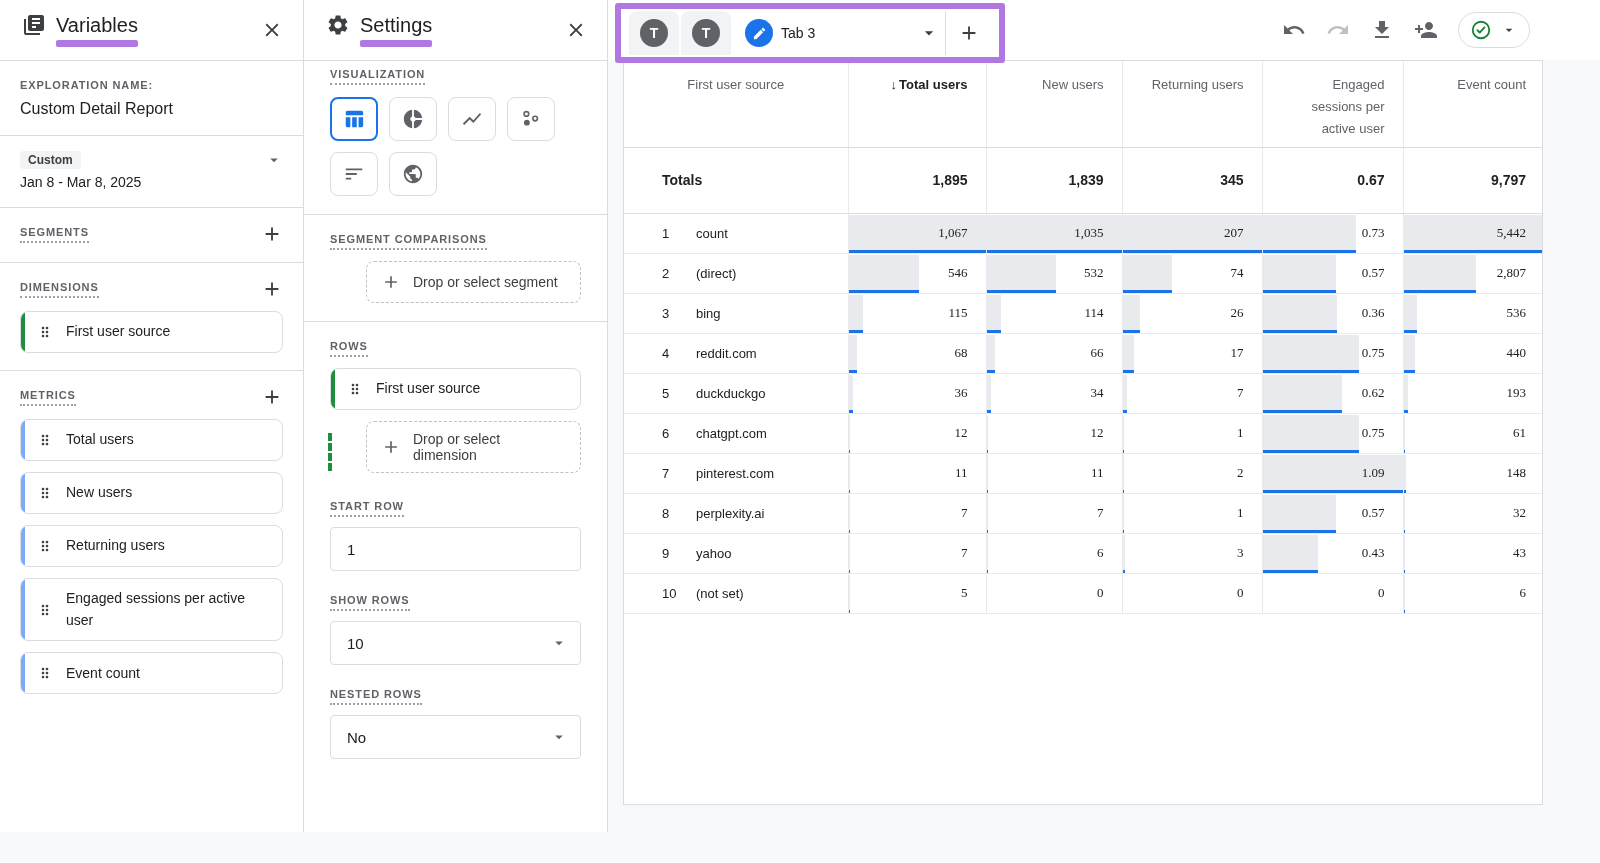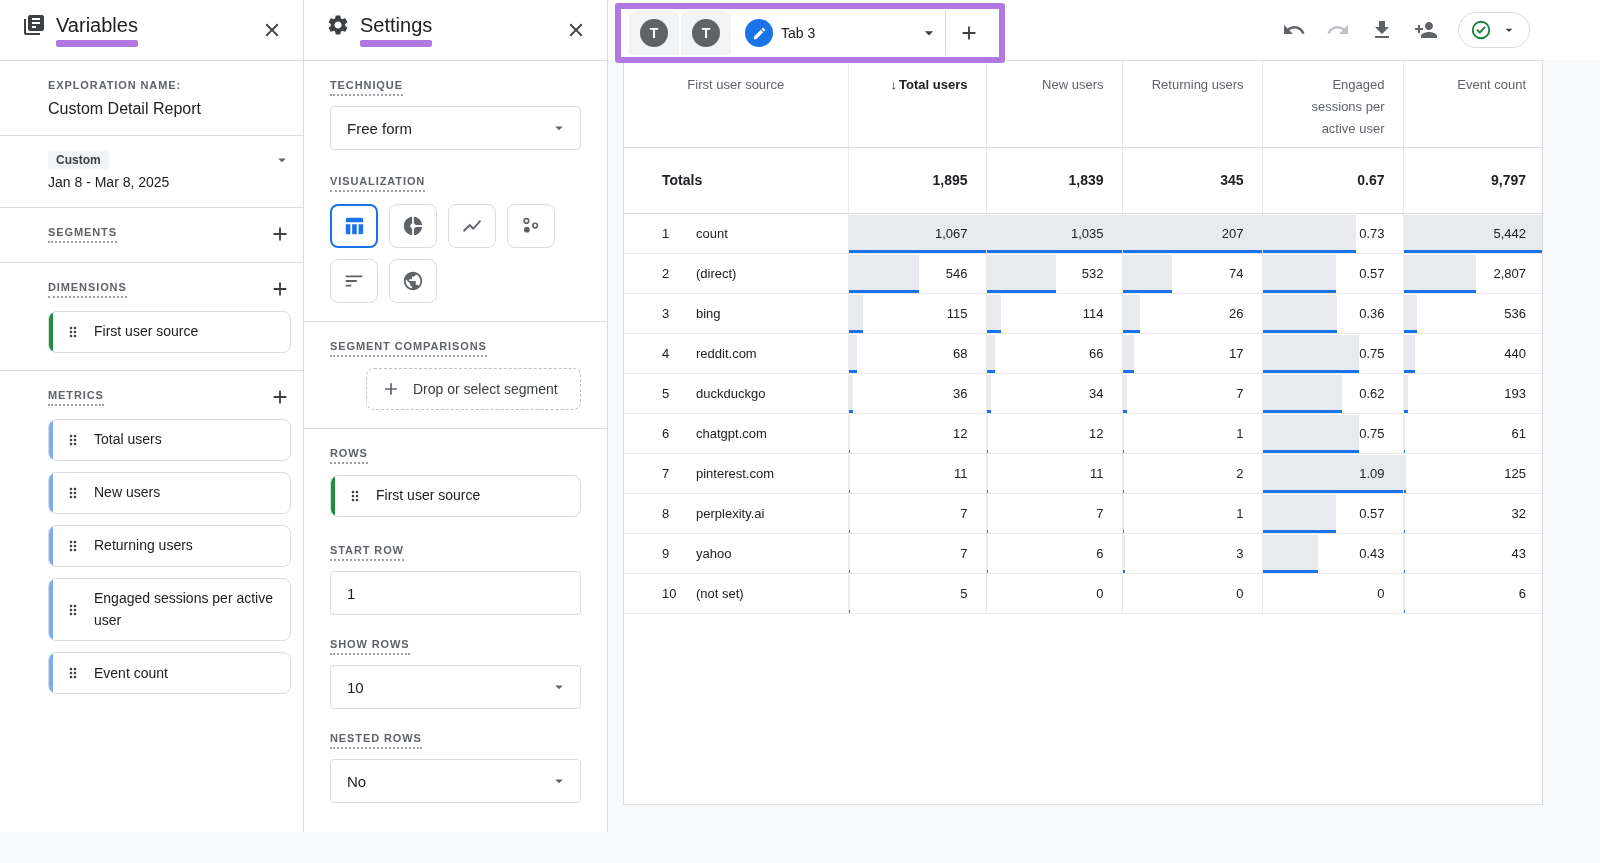--- a/index.html
+++ b/index.html
@@ -15,21 +15,21 @@
   .panel-title::after { content:""; display:block; height:7px; border-radius:2px; background:#b178e2; margin-top:3px; }
   .divider { height:1px; background:#dadce0; }
   .icon { display:inline-flex; align-items:center; justify-content:center; }
   .icon svg { display:block; }
   .i24 svg{ width:24px;height:24px; } .i22 svg{ width:22px;height:22px; }
   .i20 svg{ width:20px;height:20px; } .i18 svg{ width:18px;height:18px; }
   .i16 svg{ width:16px;height:16px; }
   .clickable { cursor:pointer; }
   .c-dark { color:#3c4043; } .c-gray { color:#5f6368; } .c-disabled { color:#bdc1c6; } .c-green { color:#188038; }
 
-  .section { padding:15px 12px 17px;margin-left:36px; }
+  .section { padding:15px 20px 17px; }
   .label-row { display:flex; align-items:center; justify-content:space-between; }
   .section-label { font-size:11px; font-weight:700; letter-spacing:.9px; color:#5f6368;
                    border-bottom:2px dotted #9aa0a6; padding-bottom:3px; display:inline-block; }
   .section-label.plain { border-bottom:none; padding-bottom:0; }
   .exploration-name { font-size:16px; color:#202124; margin-top:8px; }
 
   .date-section { display:flex; align-items:flex-start; justify-content:space-between; cursor:pointer; }
   .custom-badge { display:inline-block; background:#f1f3f4; border-radius:4px; padding:2px 8px;
                   font-size:12px; font-weight:700; color:#3c4043; }
   .date-text { font-size:14px; color:#202124; margin-top:5px; }
@@ -94,21 +94,21 @@
   tr.totals-row td { height:66px; font-size:14px; font-weight:700; color:#202124;
                      border-bottom:1px solid #dadce0; text-align:right; padding-right:18px; }
   tr.totals-row td.src-cell { text-align:center; padding:0; }
   tbody tr.data-row td { height:40px; font-size:13px; color:#202124; border-bottom:1px solid #e9eaee;
                          text-align:right; padding-right:18px; position:relative; overflow:hidden; cursor:default; }
   td.src-cell { text-align:left !important; padding:0 0 0 38px !important; }
   .rank { display:inline-block; width:34px; font-size:13px; color:#202124; }
   .src-name { font-size:13px; }
   .bar { position:absolute; left:0; top:1px; bottom:1px; background:#e9eaee; z-index:0; }
   .barline { position:absolute; left:0; bottom:0; height:3px; background:#1a73e8; z-index:2; }
-  .val { position:relative; z-index:3; }
+  .val { position:relative; z-index:3;font-family:Liberation Serif, serif; }
 </style>
 </head>
 <body>
 
 <div class="app">
 
   <aside class="panel">
     <div class="panel-header">
       <span class="ph-left">
         <span class="icon i24 c-dark">
@@ -244,31 +244,20 @@
         <span class="panel-title">Settings</span>
       </span>
       <span class="icon i22 c-dark clickable">
         <svg viewBox="0 0 24 24" fill="currentColor">
             <path d="M19 6.41L17.59 5 12 10.59 6.41 5 5 6.41 10.59 12 5 17.59 6.41 19 12 13.41 17.59 19 19 17.59 13.41 12z"></path>
           </svg>
       </span>
     </div>
     <div class="divider"></div>
 
-    <div class="sp-section">
-      <span class="section-label">TECHNIQUE</span>
-      <div class="select-box">
-        <span>Free form</span>
-        <span class="icon i18 c-gray">
-          <svg viewBox="0 0 24 24" fill="currentColor">
-              <path d="M7 10l5 5 5-5z"></path>
-            </svg>
-        </span>
-      </div>
-    </div>
 
     <div class="sp-section" style="padding-top:4px">
       <span class="section-label">VISUALIZATION</span>
       <div class="viz-grid" id="viz-grid">
           <div class="viz-btn selected">
             <span class="icon">
               <svg viewBox="0 0 24 24" width="22" height="22" fill="currentColor">
                 <path d="M10 10.02h5V21h-5V10.02zM17 21h3c1.1 0 2-.9 2-2v-9h-5v11zm3-18H5c-1.1 0-2 .9-2 2v3h19V5c0-1.1-.9-2-2-2zM3 19c0 1.1.9 2 2 2h3V10H3v9z"></path>
               </svg>
             </span>
@@ -334,20 +323,30 @@
       <div id="row-chips">
           <div class="chip" style="--chip-color:#1e8e3e">
             <span class="icon">
               <svg viewBox="0 0 24 24" width="16" height="16" fill="#3c4043">
                 <path d="M11 18c0 1.1-.9 2-2 2s-2-.9-2-2 .9-2 2-2 2 .9 2 2zm-2-8c-1.1 0-2 .9-2 2s.9 2 2 2 2-.9 2-2-.9-2-2-2zm0-6c-1.1 0-2 .9-2 2s.9 2 2 2 2-.9 2-2-.9-2-2-2zm6 4c1.1 0 2-.9 2-2s-.9-2-2-2-2 .9-2 2 .9 2 2 2zm0 2c-1.1 0-2 .9-2 2s.9 2 2 2 2-.9 2-2-.9-2-2-2zm0 6c-1.1 0-2 .9-2 2s.9 2 2 2 2-.9 2-2-.9-2-2-2z"></path>
               </svg>
             </span>
             <span class="chip-label">First user source</span>
           </div>
         </div>
+      <div class="dz-wrap green-left">
+        <div class="dropzone">
+          <span class="icon i20 c-gray">
+            <svg viewBox="0 0 24 24" fill="currentColor">
+                <path d="M19 13h-6v6h-2v-6H5v-2h6V5h2v6h6v2z"></path>
+              </svg>
+          </span>
+          <span>Drop or select dimension</span>
+        </div>
+      </div>
     </div>
 
     <div class="sp-section" style="padding-top:6px">
       <span class="section-label">START ROW</span>
       <div class="select-box">
         <span>1</span>
       </div>
     </div>
 
     <div class="sp-section" style="padding-top:2px">
@@ -522,21 +521,21 @@
               <td><div class="bar" style="width:0.48%"></div><div class="barline" style="width:0.48%"></div><span class="val">1</span></td>
               <td><div class="bar" style="width:68.81%"></div><div class="barline" style="width:68.81%"></div><span class="val">0.75</span></td>
               <td><div class="bar" style="width:1.12%"></div><div class="barline" style="width:1.12%"></div><span class="val">61</span></td>
             </tr>
             <tr class="data-row">
               <td class="src-cell"><span class="rank">7</span><span class="src-name">pinterest.com</span></td>
               <td><div class="bar" style="width:1.03%"></div><div class="barline" style="width:1.03%"></div><span class="val">11</span></td>
               <td><div class="bar" style="width:1.06%"></div><div class="barline" style="width:1.06%"></div><span class="val">11</span></td>
               <td><div class="bar" style="width:0.97%"></div><div class="barline" style="width:0.97%"></div><span class="val">2</span></td>
               <td><div class="bar" style="width:100.00%"></div><div class="barline" style="width:100.00%"></div><span class="val">1.09</span></td>
-              <td><div class="bar" style="width:1.93%"></div><div class="barline" style="width:1.93%"></div><span class="val">125</span></td>
+              <td><div class="bar" style="width:1.93%"></div><div class="barline" style="width:1.93%"></div><span class="val">148</span></td>
             </tr>
             <tr class="data-row">
               <td class="src-cell"><span class="rank">8</span><span class="src-name">perplexity.ai</span></td>
               <td><div class="bar" style="width:0.66%"></div><div class="barline" style="width:0.66%"></div><span class="val">7</span></td>
               <td><div class="bar" style="width:0.68%"></div><div class="barline" style="width:0.68%"></div><span class="val">7</span></td>
               <td><div class="bar" style="width:0.48%"></div><div class="barline" style="width:0.48%"></div><span class="val">1</span></td>
               <td><div class="bar" style="width:52.29%"></div><div class="barline" style="width:52.29%"></div><span class="val">0.57</span></td>
               <td><div class="bar" style="width:0.59%"></div><div class="barline" style="width:0.59%"></div><span class="val">32</span></td>
             </tr>
             <tr class="data-row">

